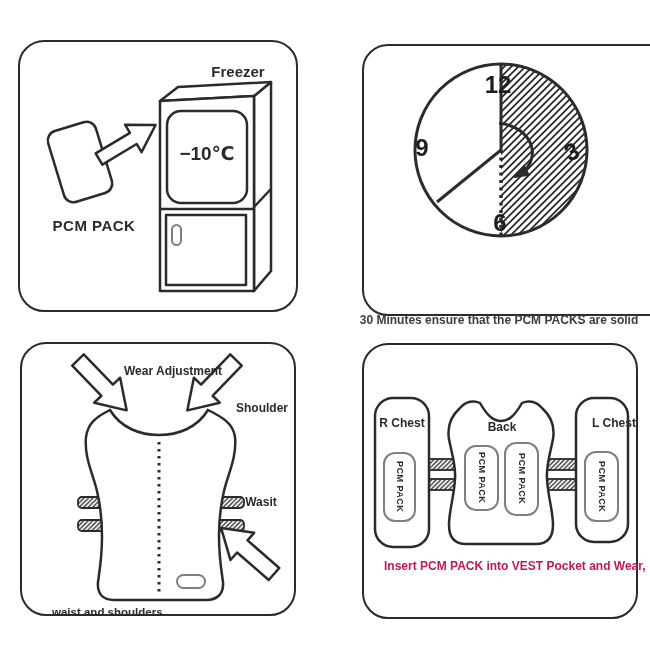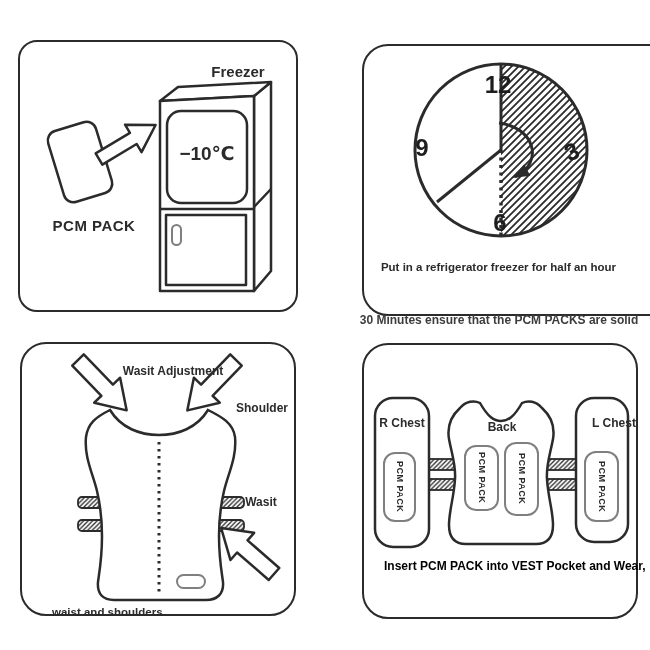--- a/index.html
+++ b/index.html
@@ -14,21 +14,21 @@
   .rot-3{transform:rotate(-25deg);}
   .vtext{position:absolute;display:flex;align-items:center;justify-content:center;
          writing-mode:vertical-rl;text-orientation:mixed;
          font-weight:bold;font-size:9px;letter-spacing:0.5px;color:#2b2b2b;white-space:nowrap;}
 </style>
 </head>
 <body>
 
 <div id="stage">
 
-  <div class="panel" style="left:18px;top:40px;width:276px;height:268px;border-radius:19px;">
+  <div class="panel" style="left:18px;top:40px;width:276px;height:268px;">
     <svg width="271" height="263" viewBox="0 0 271 263">
       <g stroke="#2b2b2b" stroke-width="2.5" fill="#ffffff" stroke-linejoin="round">
 
         <g>
           <polygon points="234,54 251,40 251,229 234,249"></polygon>
           <polygon points="140,59 234,54 251,40 158,45"></polygon>
           <polygon points="140,59 234,54 234,249 140,249"></polygon>
           <line x1="234" y1="165" x2="251" y2="147"></line>
           <rect x="147" y="69" width="80" height="92" rx="14"></rect>
           <line x1="140" y1="167" x2="234" y2="167"></line>
@@ -69,21 +69,20 @@
         <g>
           <path d="M135,77 C170,81 181,116 151,131" fill="none" stroke="#2b2b2b" stroke-width="3"></path>
           <polygon points="2,0 -15,-6.5 -15,6.5" fill="#2b2b2b" transform="translate(150,131) rotate(152)"></polygon>
         </g>
       </g>
     </svg>
     <div class="clocknum" style="left:116px;top:25px;">12</div>
     <div class="clocknum rot-3" style="left:190px;top:92px;">3</div>
     <div class="clocknum" style="left:118px;top:163px;">6</div>
     <div class="clocknum" style="left:40px;top:88px;">9</div>
-    <div class="lbl" style="left:0px;top:215px;width:269px;font-size:11.5px;">Put in a refrigerator freezer for half an hour</div>
   </div>
   <div class="cap" style="left:358px;top:313px;width:282px;">30 Minutes ensure that the PCM PACKS are solid</div>
 
   <div class="panel" style="left:20px;top:342px;width:272px;height:270px;">
     <svg width="267" height="265" viewBox="0 0 267 265">
       <g>
 
         <g stroke="#2b2b2b" stroke-width="1.8" fill="url(#hatchSmall)">
           <rect x="56" y="153" width="32" height="11" rx="4"></rect>
           <rect x="56" y="176" width="32" height="11" rx="4"></rect>
@@ -108,21 +107,21 @@
           <polygon points="0,-8 42,-8 42,-18 70,0 42,18 42,8 0,8"></polygon>
         </g>
         <g transform="translate(214,16) rotate(134)">
           <polygon points="0,-8 42,-8 42,-18 70,0 42,18 42,8 0,8"></polygon>
         </g>
         <g transform="translate(252,230) rotate(-139)">
           <polygon points="0,-8 42,-8 42,-18 70,0 42,18 42,8 0,8"></polygon>
         </g>
       </g>
     </svg>
-    <div class="lbl" style="left:71px;top:21px;width:160px;font-size:12px;">Wasit Adjustment</div>
+    <div class="lbl" style="left:71px;top:21px;width:160px;font-size:12px;">Wear Adjustment</div>
     <div class="lbl" style="left:195px;top:58px;width:90px;font-size:12px;">Shoulder</div>
     <div class="lbl" style="left:209px;top:152px;width:60px;font-size:12px;">Wasit</div>
     <div class="capl" style="left:30px;top:262px;color:#2b2b2b;">waist and shoulders</div>
   </div>
 
   <div class="panel" style="left:362px;top:343px;width:272px;height:272px;">
     <svg width="267" height="267" viewBox="0 0 267 267">
 
       <g stroke="#2b2b2b" stroke-width="1.8" fill="url(#hatchSmall)">
         <rect x="58" y="114" width="36" height="11"></rect>
@@ -147,16 +146,16 @@
         <rect x="221" y="107" width="33" height="69" rx="11"></rect>
       </g>
     </svg>
     <div class="vtext" style="left:20px;top:108px;width:31px;height:68px;">PCM PACK</div>
     <div class="vtext" style="left:101px;top:101px;width:33px;height:64px;">PCM PACK</div>
     <div class="vtext" style="left:141px;top:98px;width:33px;height:72px;">PCM PACK</div>
     <div class="vtext" style="left:221px;top:107px;width:33px;height:69px;">PCM PACK</div>
     <div class="lbl" style="left:11px;top:72px;width:54px;font-size:12px;">R Chest</div>
     <div class="lbl" style="left:110px;top:76px;width:56px;font-size:12px;">Back</div>
     <div class="lbl" style="left:210px;top:72px;width:80px;font-size:12px;">L Chest</div>
-    <div class="capl" style="left:20px;top:214px;font-size:12px;color:#000000;">Insert PCM PACK into VEST Pocket and Wear,</div>
+    <div class="capl" style="left:20px;top:214px;font-size:12px;color:#be185d;">Insert PCM PACK into VEST Pocket and Wear,</div>
   </div>
 
 </div>
 
 </body></html>

